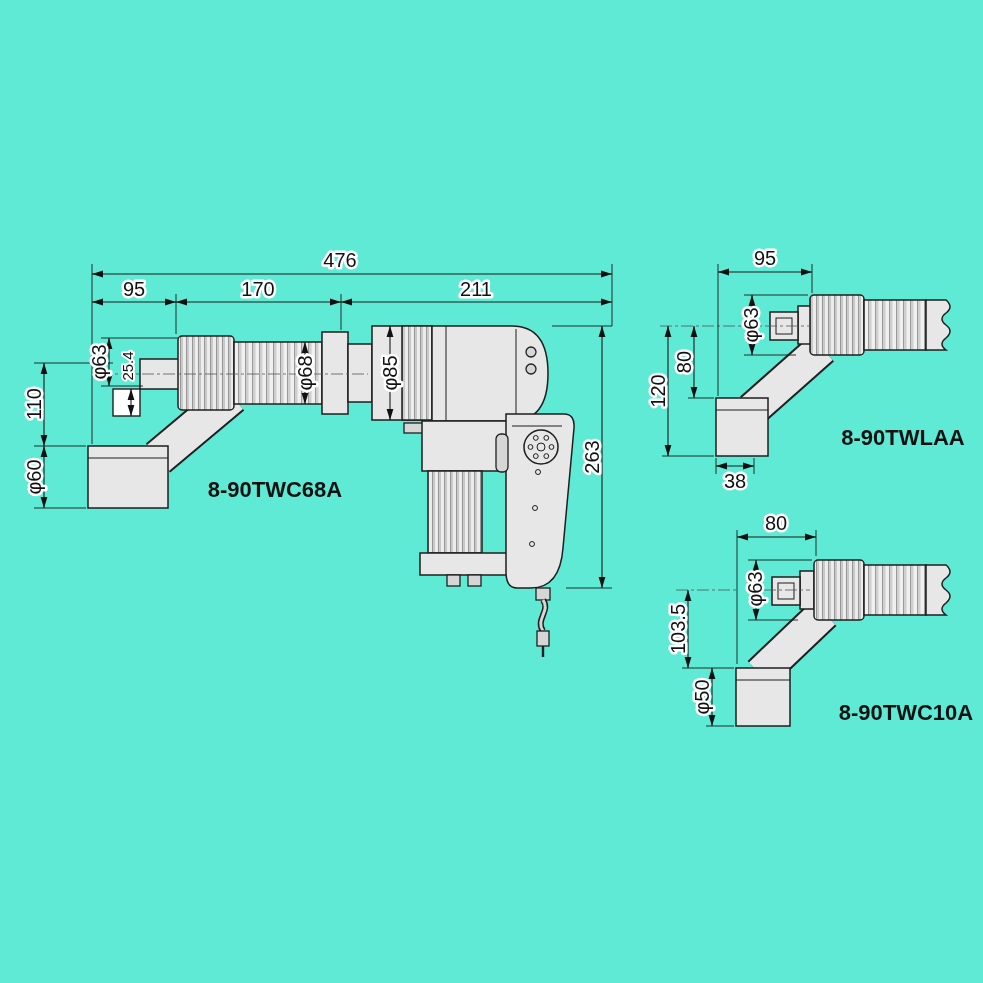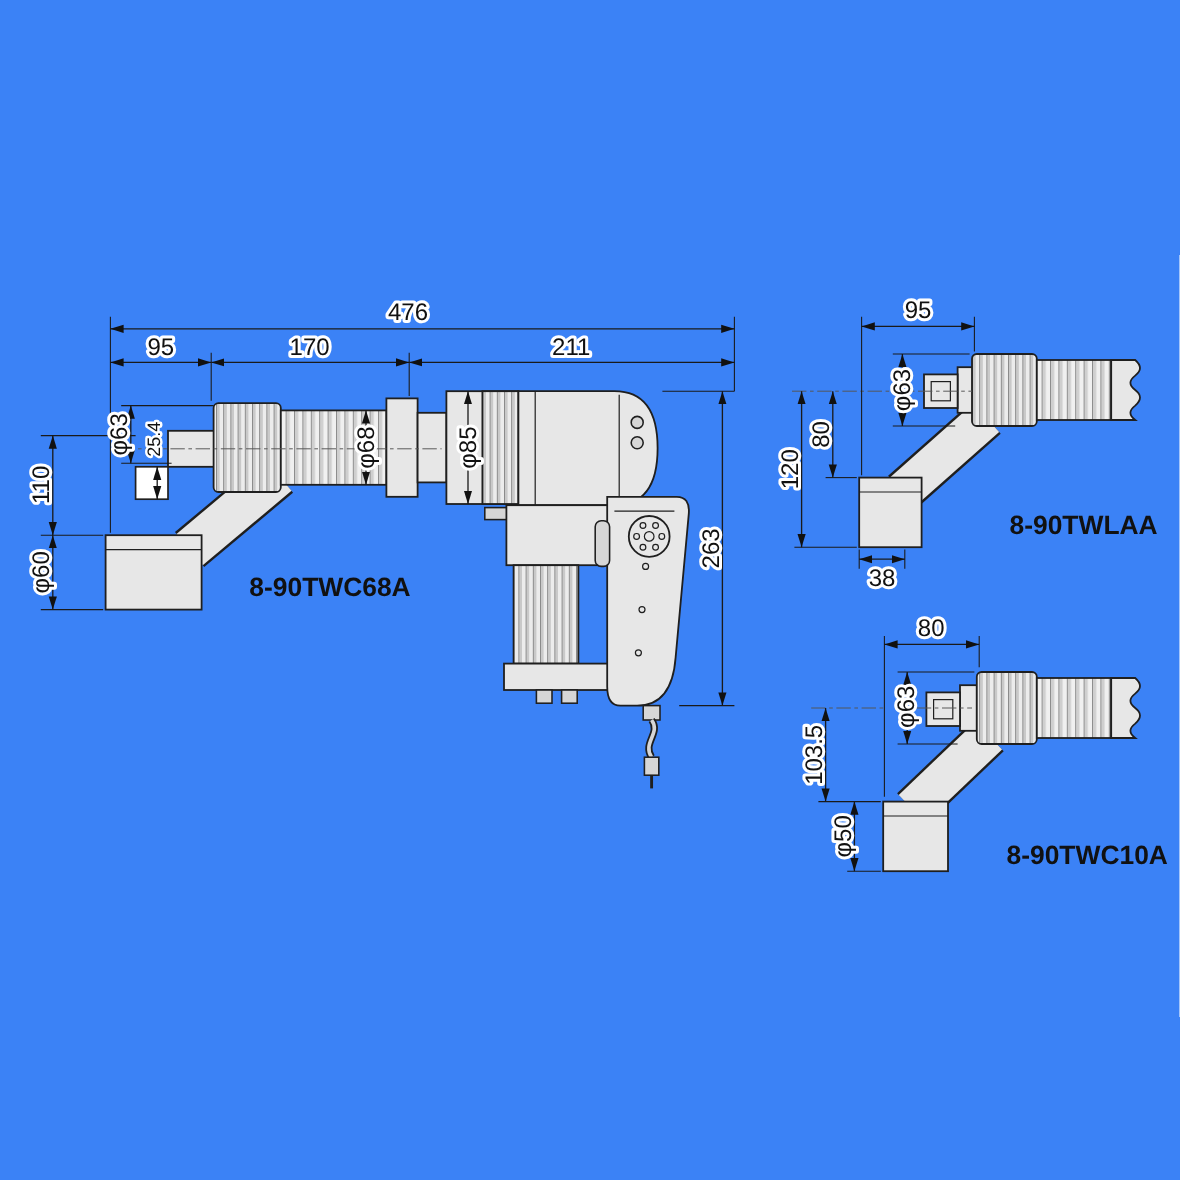--- a/index.html
+++ b/index.html
@@ -1,16 +1,16 @@
 <!DOCTYPE html>
 <html><head>
 <meta charset="utf-8">
 <style>
   html,body{margin:0;padding:0;background:#ffffff;}
-  .canvas{position:relative;width:983px;height:983px;background:#3b82f6;overflow:hidden;}
+  .canvas{position:relative;width:983px;height:983px;background:#5eead4;overflow:hidden;}
   svg{display:block;}
   text{font-family:"Liberation Sans","DejaVu Sans",sans-serif;fill:#111;}
   .dt{font-size:20px;text-anchor:middle;paint-order:stroke;stroke:#fff;stroke-width:5px;stroke-linejoin:round;}
   .dts{font-size:15px;text-anchor:middle;paint-order:stroke;stroke:#fff;stroke-width:4px;stroke-linejoin:round;}
   .model{font-size:22px;font-weight:bold;text-anchor:middle;}
   .dim{stroke:#1a1a1a;stroke-width:1.1;fill:none;}
   .ext{stroke:#1a1a1a;stroke-width:0.9;fill:none;}
   .cl{stroke:#555;stroke-width:0.8;fill:none;stroke-dasharray:12 3 3 3;}
   .part{fill:#e7e7e7;stroke:#1f1f1f;stroke-width:1.5;}
   .shade{fill:#d6d6d6;stroke:#1f1f1f;stroke-width:1.3;}

